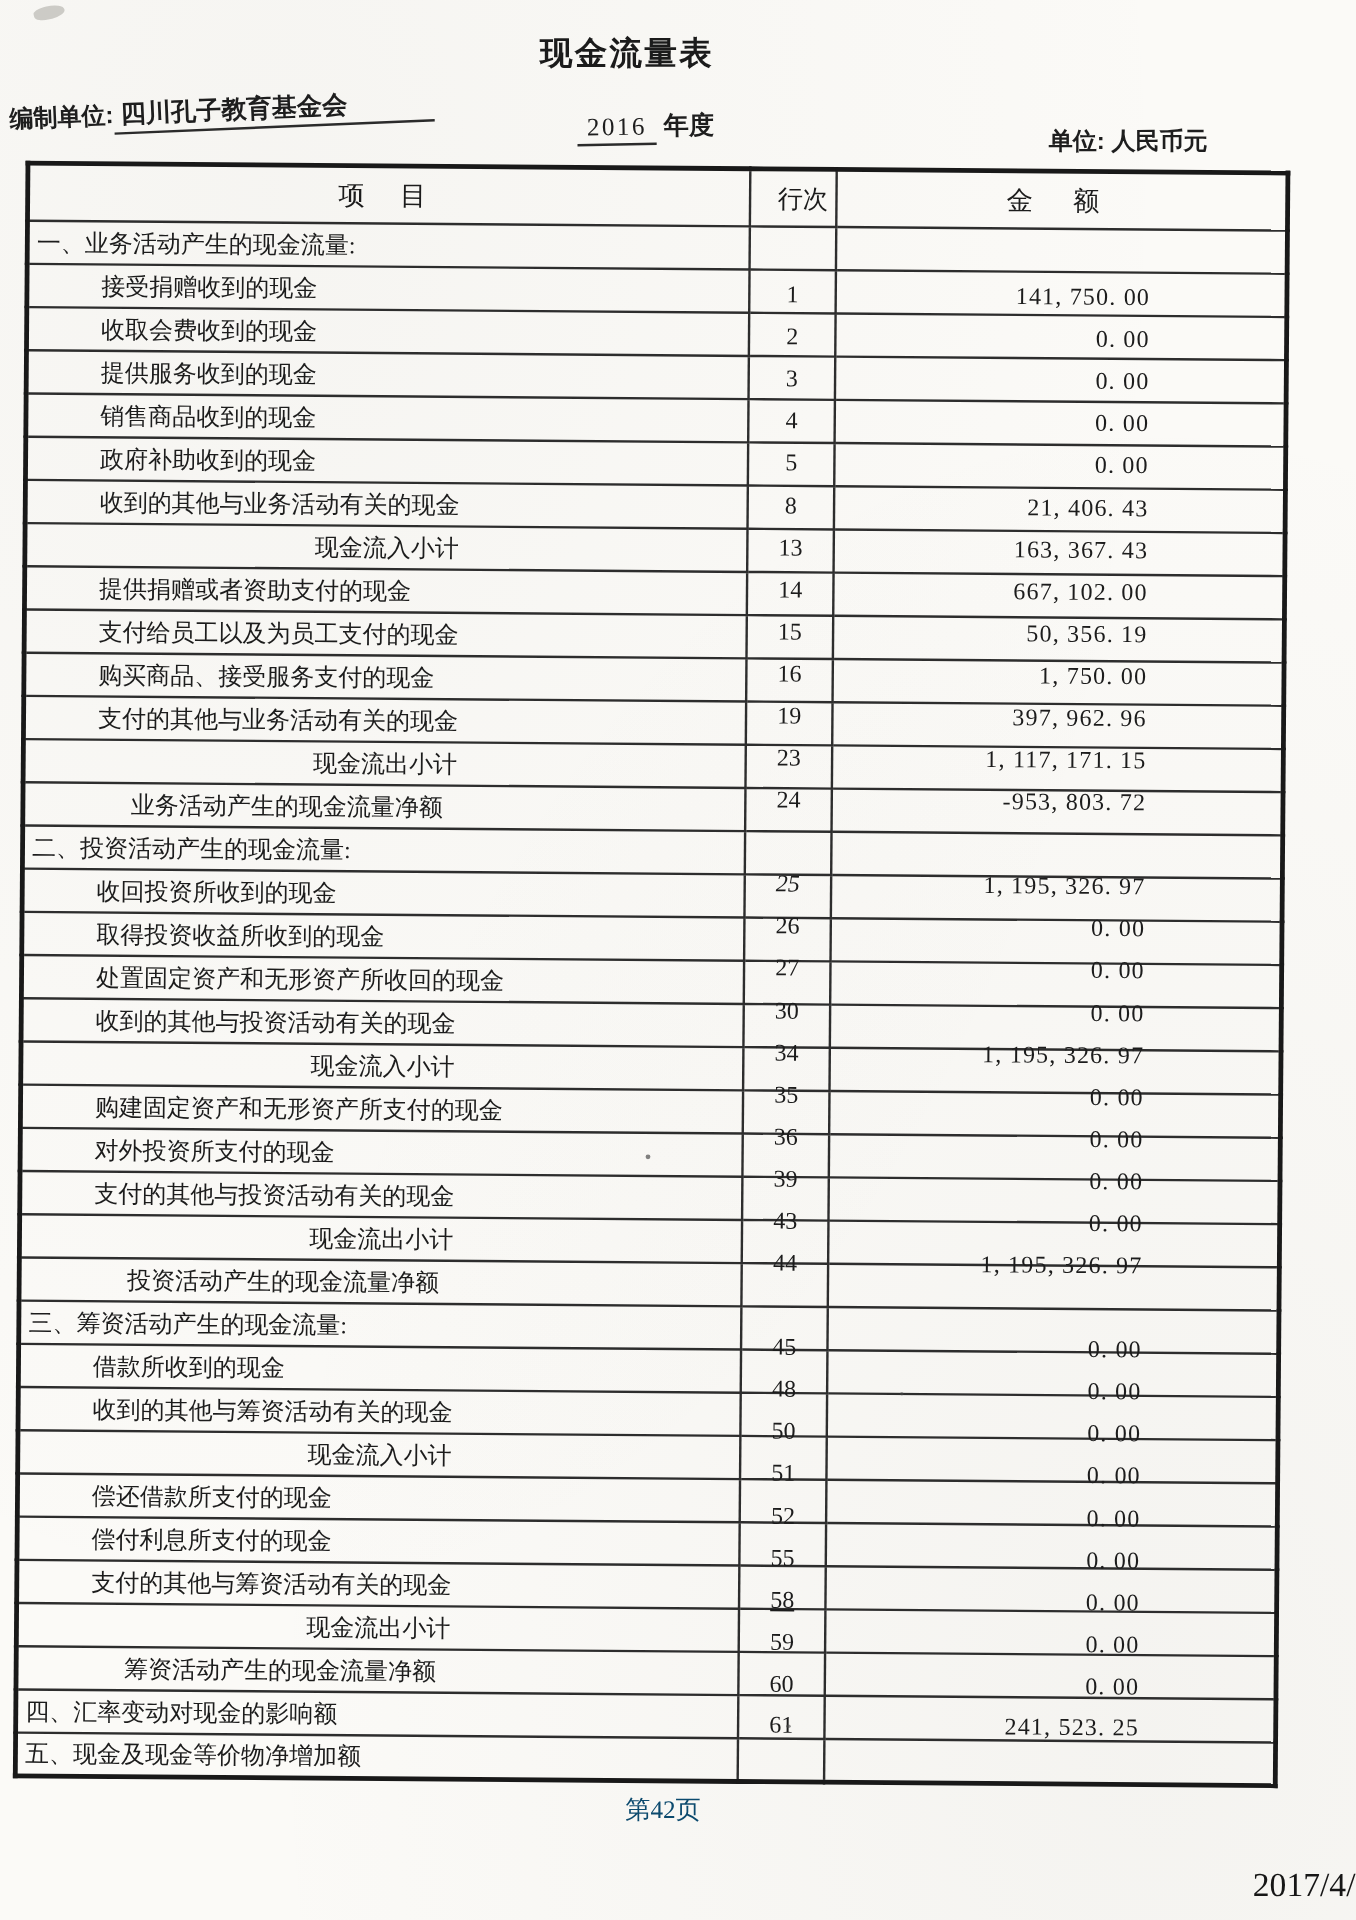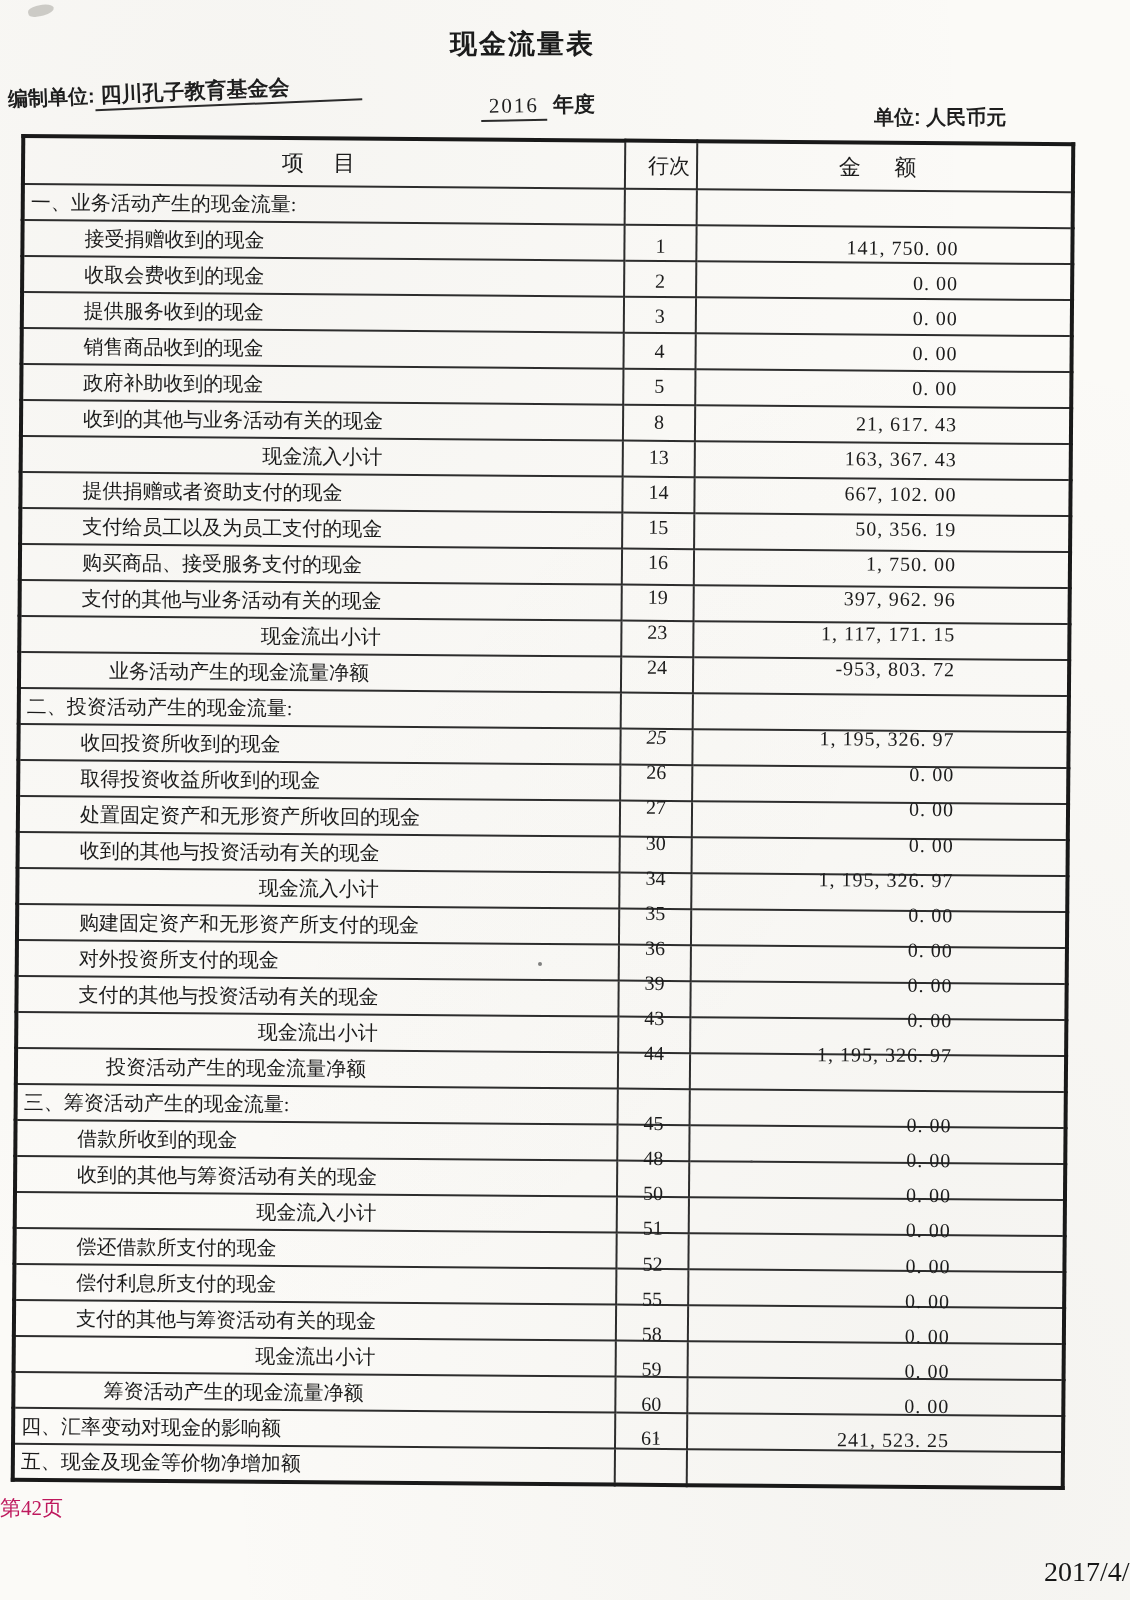--- a/index.html
+++ b/index.html
@@ -62,22 +62,22 @@
   td.c-label.section{padding-left:6px;}
   td.c-label.item{padding-left:60px;}
   td.c-label.net{padding-left:88px;}
   td.c-label.subtotal{padding-left:0;text-align:center;}
   td.c-line{text-align:center;}
   td.c-amount{text-align:right;padding-right:112px;letter-spacing:1px;}
   td.c-line span,td.c-amount span{display:inline-block;}
 
   
   .footer{
-    position:absolute;top:1494px;left:0;width:1105px;
-    font-size:21px;color:#be185d;
+    position:absolute;top:1494px;left:0;width:1105px;text-align:center;
+    font-size:21px;color:#0c4a6e;
   }
   .datestamp{
     position:absolute;left:1044px;top:1556px;width:140px;
     font-size:28px;color:#161616;white-space:nowrap;
     font-family:"Liberation Serif","DejaVu Serif",serif;
   }
 
   
   .corner-mark{
     position:absolute;left:28px;top:5px;width:26px;height:11px;
@@ -148,21 +148,21 @@
           <td class="c-amount"><span style="transform: translateY(0px);">0. 00</span></td>
         </tr>
         <tr>
           <td class="c-label item">政府补助收到的现金</td>
           <td class="c-line"><span style="transform: translateY(-1px);">5</span></td>
           <td class="c-amount"><span style="transform: translateY(-1px);">0. 00</span></td>
         </tr>
         <tr>
           <td class="c-label item">收到的其他与业务活动有关的现金</td>
           <td class="c-line"><span style="transform: translateY(-1px);">8</span></td>
-          <td class="c-amount"><span style="transform: translateY(-1px);">21, 617. 43</span></td>
+          <td class="c-amount"><span style="transform: translateY(-1px);">21, 406. 43</span></td>
         </tr>
         <tr>
           <td class="c-label subtotal">现金流入小计</td>
           <td class="c-line"><span style="transform: translateY(-2px);">13</span></td>
           <td class="c-amount"><span style="transform: translateY(-2px);">163, 367. 43</span></td>
         </tr>
         <tr>
           <td class="c-label item">提供捐赠或者资助支付的现金</td>
           <td class="c-line"><span style="transform: translateY(-3px);">14</span></td>
           <td class="c-amount"><span style="transform: translateY(-3px);">667, 102. 00</span></td>
@@ -277,21 +277,21 @@
           <td class="c-line"><span style="transform: translateY(-23px);">52</span></td>
           <td class="c-amount"><span style="transform: translateY(-23px);">0. 00</span></td>
         </tr>
         <tr>
           <td class="c-label item">支付的其他与筹资活动有关的现金</td>
           <td class="c-line"><span style="transform: translateY(-24px);">55</span></td>
           <td class="c-amount"><span style="transform: translateY(-24px);">0. 00</span></td>
         </tr>
         <tr>
           <td class="c-label subtotal">现金流出小计</td>
-          <td class="c-line"><span style="transform: translateY(-25px);">58</span></td>
+          <td class="c-line"><span style="transform: translateY(-25px); text-decoration: underline;">58</span></td>
           <td class="c-amount"><span style="transform: translateY(-25px);">0. 00</span></td>
         </tr>
         <tr>
           <td class="c-label net">筹资活动产生的现金流量净额</td>
           <td class="c-line"><span style="transform: translateY(-26px);">59</span></td>
           <td class="c-amount"><span style="transform: translateY(-26px);">0. 00</span></td>
         </tr>
         <tr>
           <td class="c-label section">四、汇率变动对现金的影响额</td>
           <td class="c-line"><span style="transform: translateY(-27px); font-family: Liberation Serif, serif;">60</span></td>

